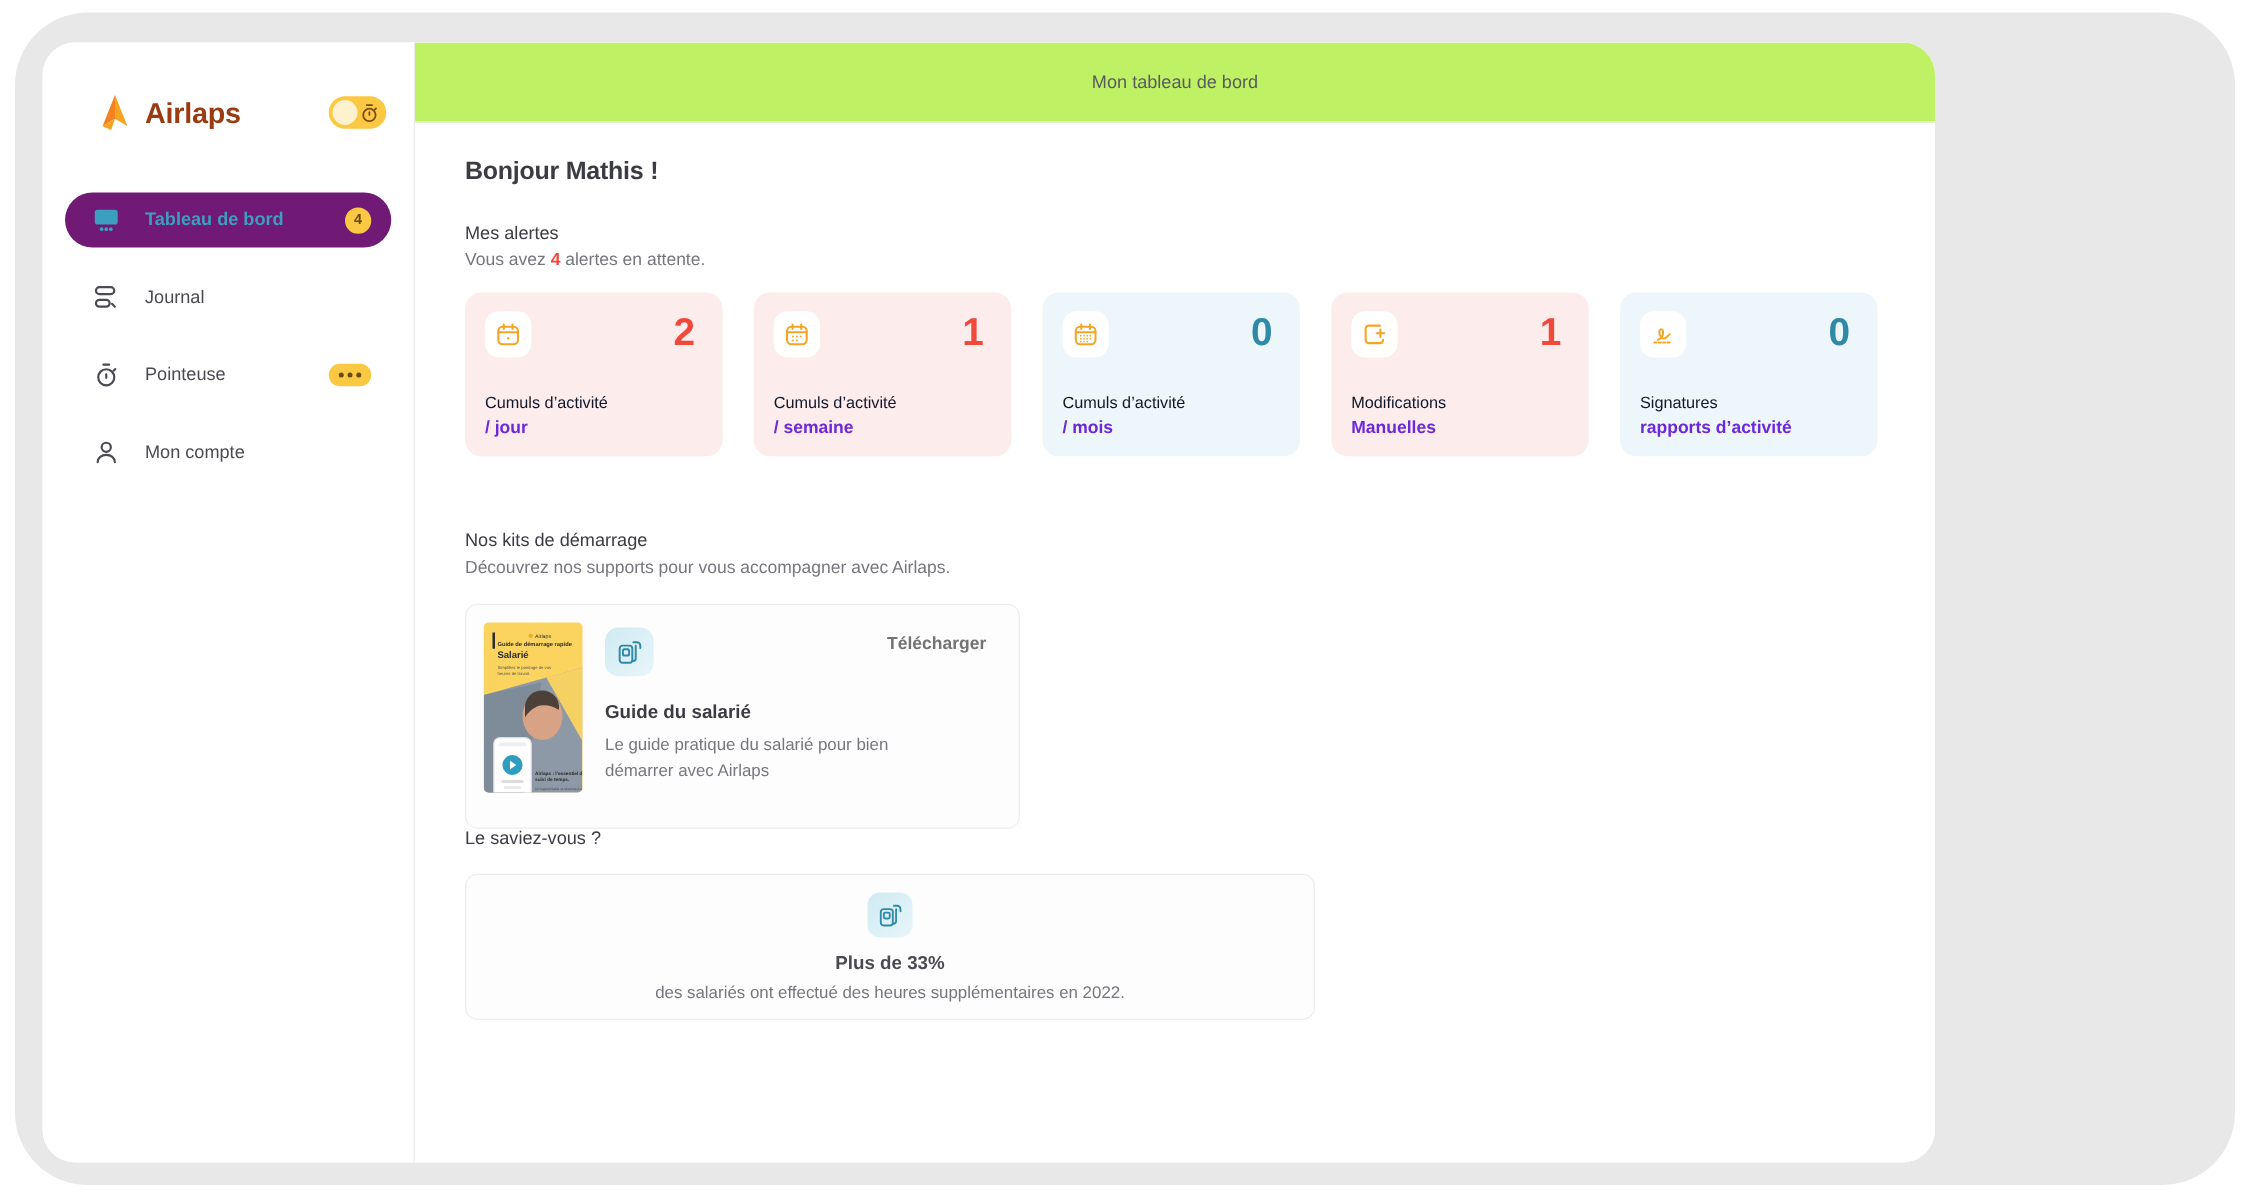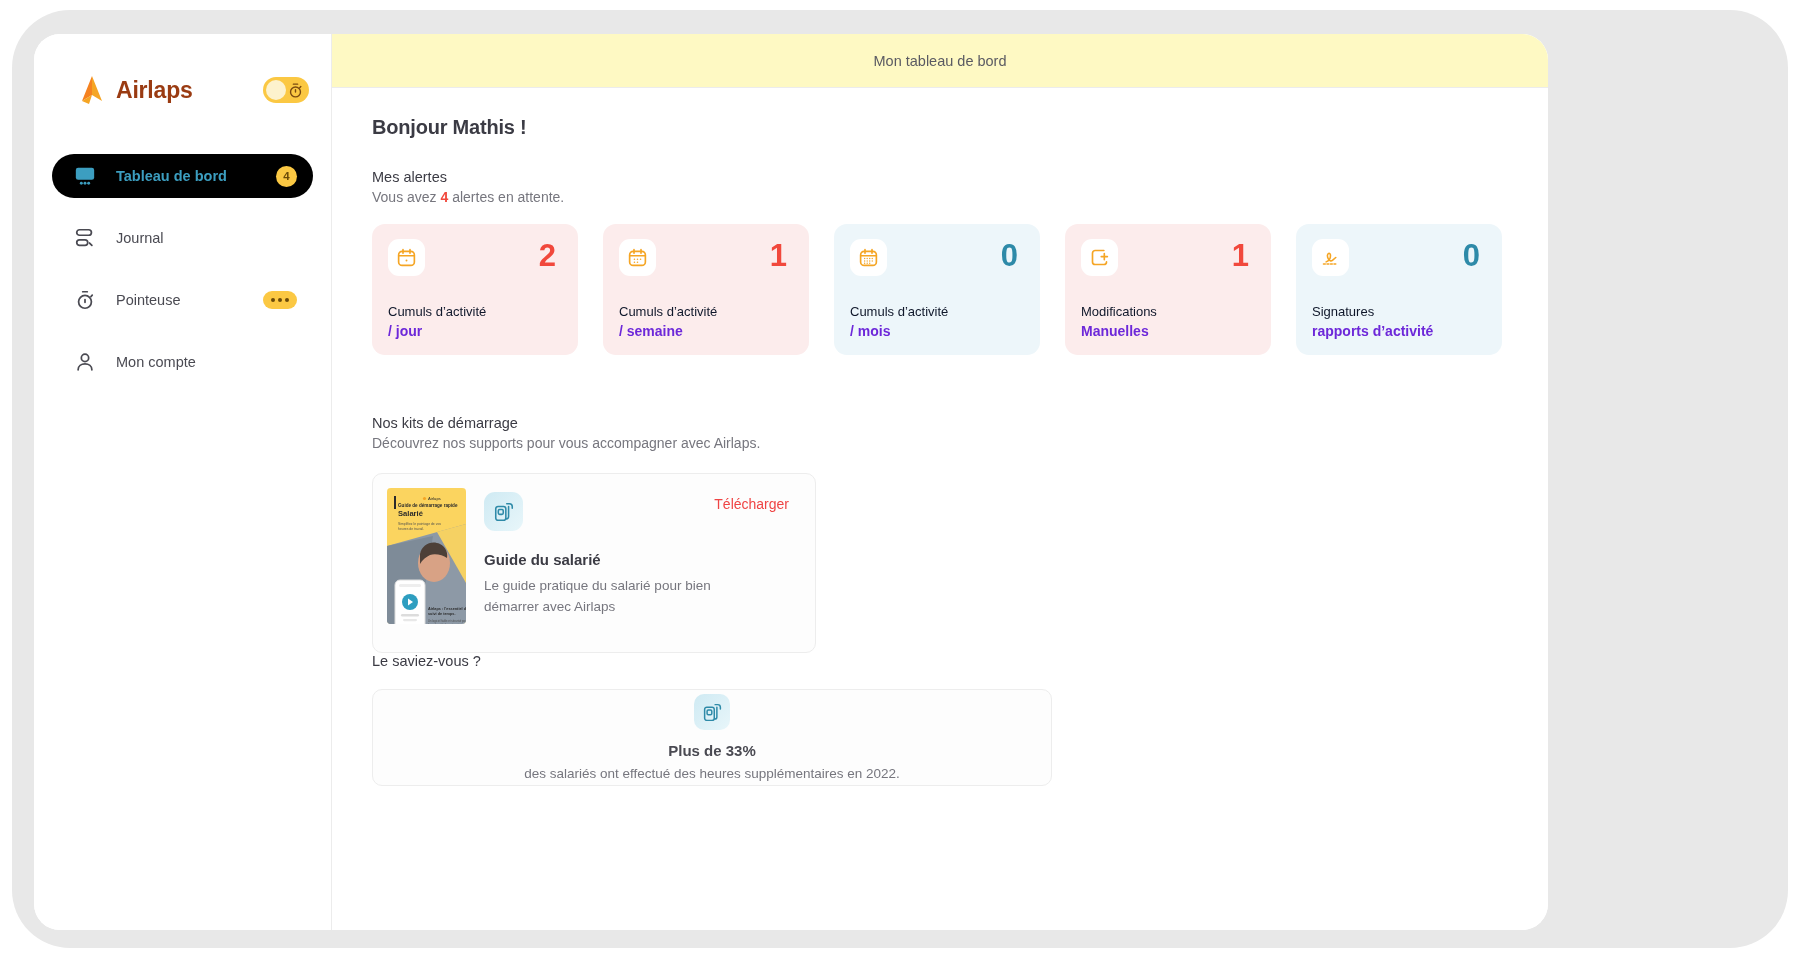--- a/index.html
+++ b/index.html
@@ -89,21 +89,21 @@
   .nav-item {
     display: flex;
     align-items: center;
     height: 44px;
     border-radius: 22px;
     padding: 0 16px 0 22px;
     margin-bottom: 18px;
     cursor: pointer;
     position: relative;
   }
-  .nav-item.active { background: #000000; margin-top: 31px; }
+  .nav-item.active { background: #701a75; margin-top: 31px; }
 
   .nav-ico { width: 22px; height: 22px; flex: 0 0 22px; margin-right: 20px; display:block; }
 
   .nav-label { font-size: 14.5px; color: #4a4a52; }
   .nav-item.active .nav-label { color: #3c9ec0; font-weight: bold; }
 
   .nav-right { margin-left: auto; display: flex; align-items: center; }
 
   .badge-count {
     width: 21px; height: 21px; border-radius: 50%;
@@ -115,24 +115,24 @@
     width: 34px; height: 18px; border-radius: 9px;
     background: #fbc843;
     display: flex; align-items: center; justify-content: center; gap: 3px;
   }
   .badge-dots i { width: 4px; height: 4px; border-radius: 50%; background: #6b4a08; display:block; }
 
   
   .main { flex: 1; height: 100%; background: #ffffff; position: relative; }
 
   .topbar {
-    height: 54px;
+    height: 64px;
     border-bottom: 1px solid #ececec;
     display: flex; align-items: center; justify-content: center;
-    background: #fef9c3;
+    background: #bef264;
   }
   .topbar-title { font-size: 14.5px; color: #5a5a62; }
 
   .content { padding: 28px 40px 0 40px; }
 
   .greeting {
     font-size: 20px; font-weight: bold; color: #3b3b44;
     margin-bottom: 30px; letter-spacing: -0.2px;
   }
 
@@ -198,28 +198,28 @@
     background: linear-gradient(135deg,#cfeaf3,#e8f6fa);
     display: flex; align-items: center; justify-content: center;
   }
   .kit-ico-box svg { width: 22px; height: 22px; display: block; }
 
   .kit-title { font-size: 15px; font-weight: bold; color: #3b3b44; margin-top: 20px; }
   .kit-desc { font-size: 13.5px; color: #76767e; line-height: 21px; margin-top: 7px; max-width: 250px; }
 
   .kit-dl {
     position: absolute; right: 12px; top: 8px;
-    font-size: 14px; font-weight: normal; color: #ef4444; cursor: pointer;
+    font-size: 14px; font-weight: bold; color: #737373; cursor: pointer;
   }
 
   
   .dyk { }
   .dyk-card {
     margin-top: 20px;
-    width: 680px; height: 97px;
+    width: 680px; height: 117px;
     border: 1px solid #ededed;
     border-radius: 10px;
     background: #fdfdfd;
     display: flex; flex-direction: column;
     align-items: center; justify-content: center;
   }
   .dyk-ico-box {
     width: 36px; height: 36px; border-radius: 10px;
     background: linear-gradient(135deg,#cfeaf3,#e8f6fa);
     display: flex; align-items: center; justify-content: center;

